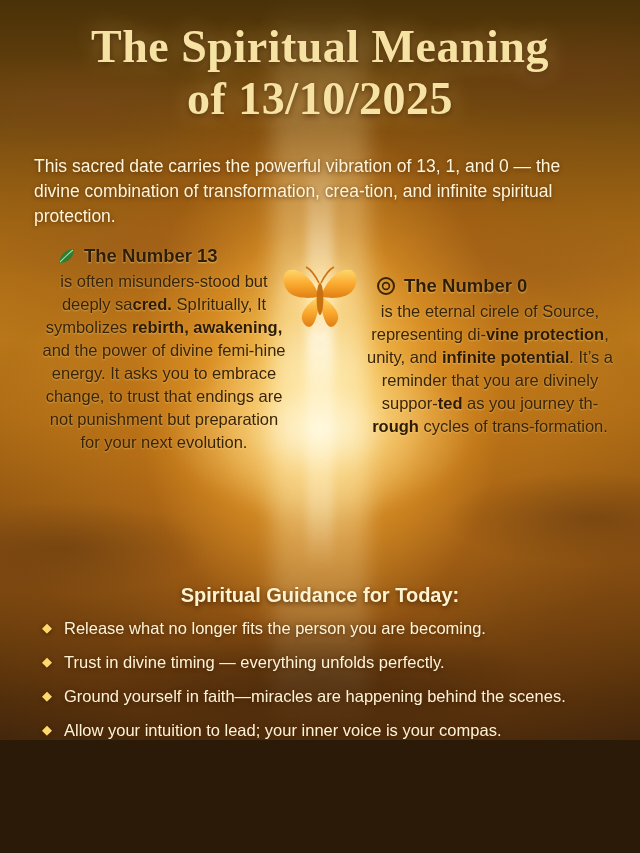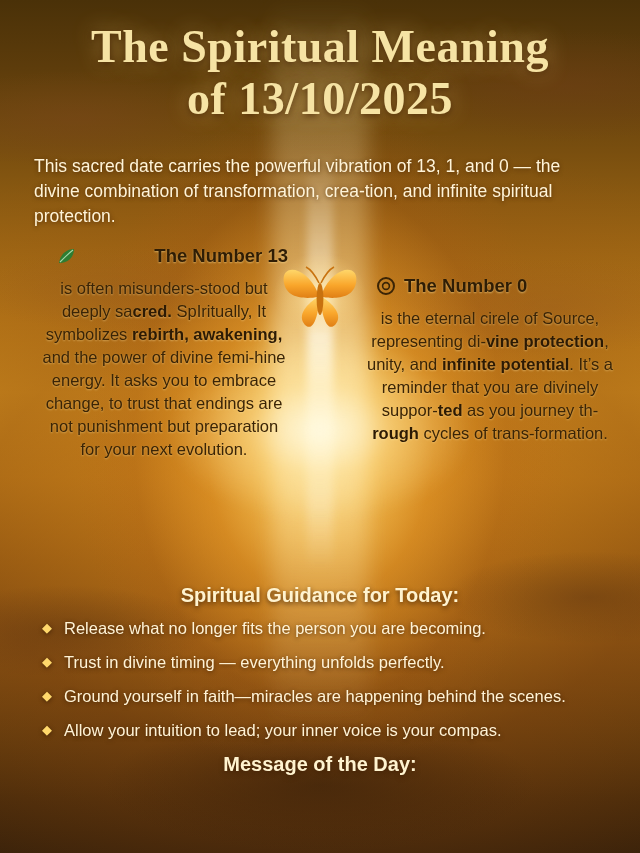--- a/index.html
+++ b/index.html
@@ -11,21 +11,21 @@
     height: 853px;
     overflow: hidden;
     font-family: "Liberation Sans", sans-serif;
     background: #2b1a08;
   }
 
   
   #poster {
     position: relative;
     width: 640px;
-    height: 853px;
+    height: 740px;
     overflow: hidden;
     background:
       radial-gradient(ellipse 300px 420px at 50% 52%, rgba(255,236,170,0.95) 0%, rgba(255,205,95,0.75) 18%, rgba(243,163,46,0.45) 38%, rgba(180,94,20,0.15) 62%, rgba(80,40,10,0.0) 82%),
       radial-gradient(ellipse 760px 520px at 50% 62%, rgba(226,140,30,0.55) 0%, rgba(150,78,18,0.35) 45%, rgba(60,30,8,0.0) 78%),
       linear-gradient(180deg,
         #4a3108 0%,
         #5d3c0b 8%,
         #7a4f0f 18%,
         #9a6413 28%,
         #b87a18 38%,
@@ -150,34 +150,34 @@
   .col-head {
     display: flex;
     align-items: center;
     gap: 8px;
     font-size: 18.5px;
     font-weight: bold;
     color: #2f1d05;
     text-shadow: 0 1px 2px rgba(255,225,150,0.55);
     font-family: "Liberation Sans", sans-serif;
   }
-  .col-left .col-head { justify-content: space-between; padding-left: 16px; }
+  .col-left .col-head { justify-content: flex-start; padding-left: 16px; }
   .col-right .col-head { justify-content: flex-start; padding-left: 10px; margin-top: 30px; }
 
   .head-icon {
     display: inline-block;
     width: 20px;
     height: 20px;
     flex: 0 0 20px;
     line-height: 20px;
     text-align: center;
   }
 
   .col-body {
-    margin-top: 10px;
+    margin-top: 3px;
     text-align: center;
     font-size: 16.5px;
     line-height: 23px;
     color: #3a2406;
     text-shadow: 0 1px 2px rgba(255,228,160,0.45);
     font-family: "Liberation Sans", sans-serif;
   }
   .col-body b { font-weight: bold; color: #2c1a04; }
 
   

